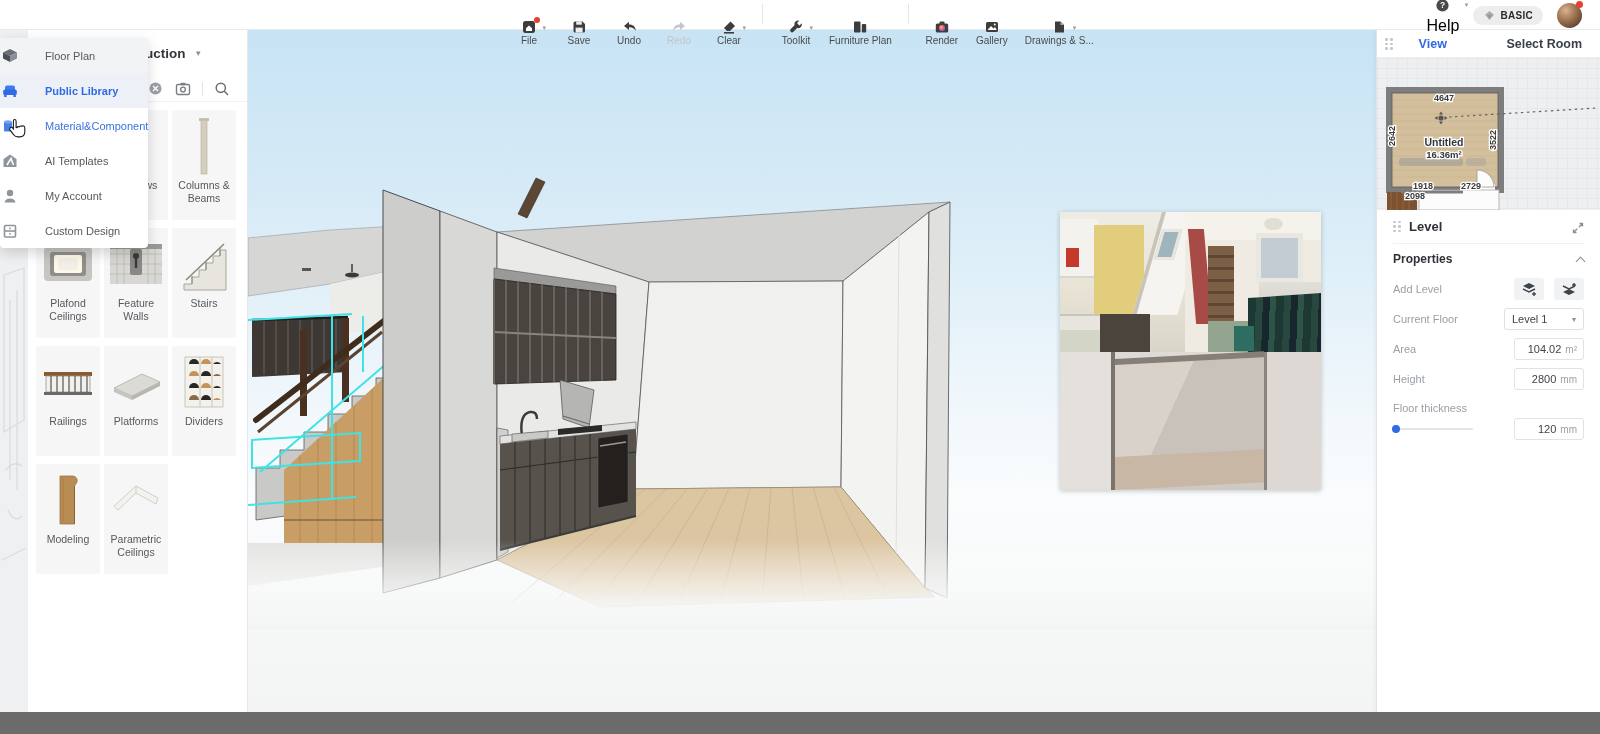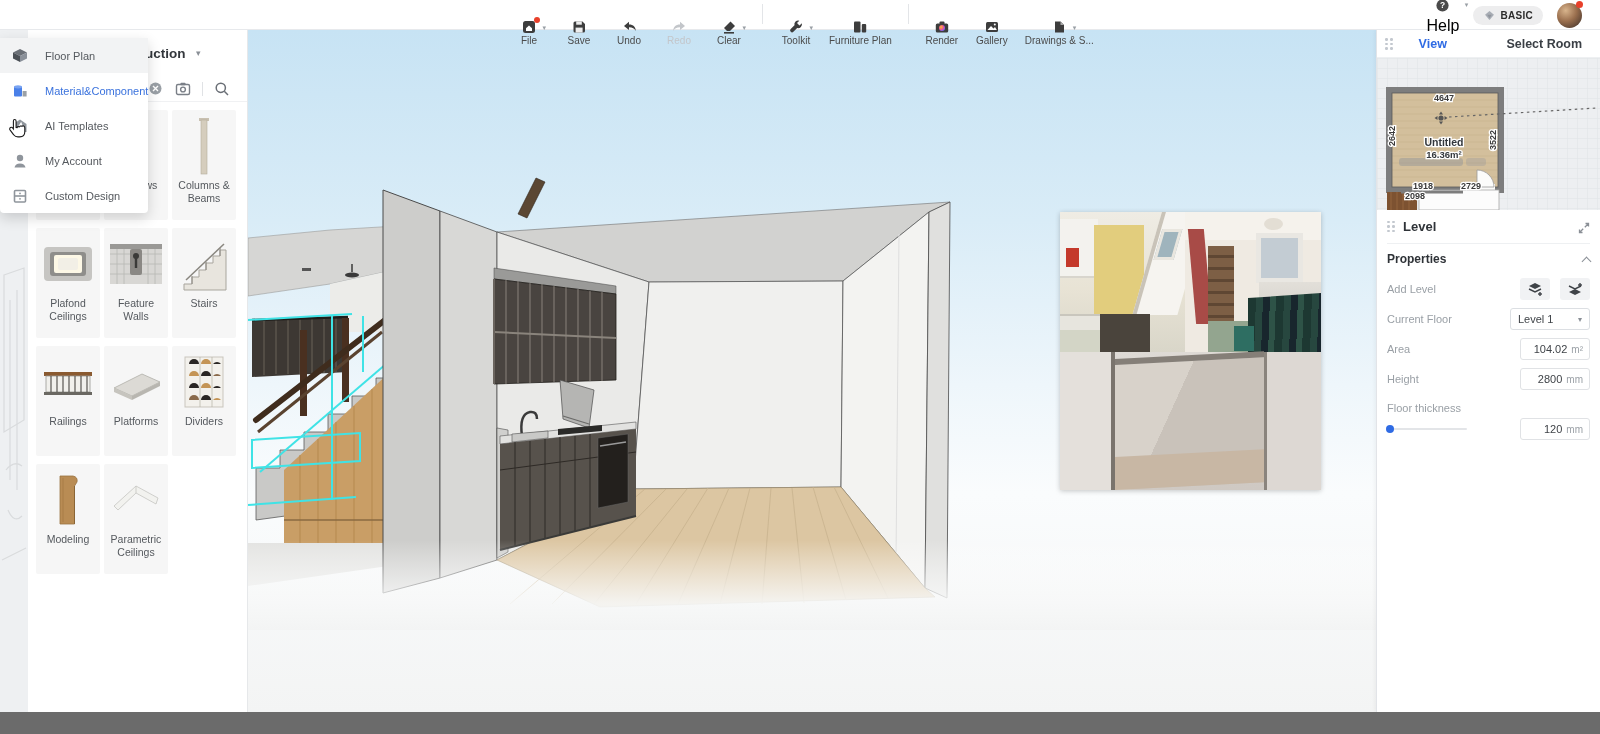--- a/index.html
+++ b/index.html
@@ -69,39 +69,39 @@
   .lp-tools{height:26px;display:flex;align-items:center;justify-content:flex-end;gap:10px;padding-right:16px;border-bottom:1px solid #f0f1f3;}
   .lp-tool{width:18px;height:18px;display:flex;align-items:center;justify-content:center;cursor:pointer;}
   .lp-tool-sep{width:1px;height:14px;background:#e0e2e5;}
   .lp-grid{display:grid;grid-template-columns:64px 64px 64px;gap:8px 4px;padding:8px 8px 0 8px;}
   .lp-cell{width:64px;height:110px;background:#f6f6f6;border-radius:2px;display:flex;flex-direction:column;align-items:center;padding-top:5px;cursor:pointer;}
   .lp-thumb{width:56px;height:62px;display:flex;align-items:center;justify-content:center;}
   .lp-label{font-size:10.5px;color:#55595e;text-align:center;line-height:13px;padding:2px 1px 0 1px;}
 
   
   .nav-menu{position:absolute;left:0;top:38px;width:148px;z-index:20;background:#fff;border-radius:0 0 4px 4px;box-shadow:0 5px 14px rgba(0,0,0,.16);}
-  .nav-item{height:35px;display:flex;align-items:center;gap:16px;padding-left:10px;cursor:pointer;}
+  .nav-item{height:35px;display:flex;align-items:center;gap:26px;padding-left:0;cursor:pointer;}
   .nav-item .nav-lbl{font-size:11px;color:#55595e;white-space:nowrap;}
   .nav-item.first{background:#f2f3f4;}
   .nav-item.active{background:#edf1f7;}
   .nav-item.active .nav-lbl{color:var(--accent);font-weight:bold;}
   .nav-item.hovered .nav-lbl{color:#3a72dd;}
   .nav-ic{width:19px;height:19px;display:flex;align-items:center;justify-content:center;flex:0 0 19px;}
   .cursor-hand{position:absolute;left:6px;top:118px;z-index:30;pointer-events:none;}
 
   
   .right-panel{position:absolute;right:0;top:30px;width:224px;height:682px;background:#fff;z-index:10;border-left:1px solid var(--panel-border);box-shadow:-1px 0 4px rgba(0,0,0,.05);}
   .rp-tabs{height:28px;display:flex;align-items:center;position:relative;border-bottom:1px solid #eef0f2;}
   .rp-drag{position:absolute;left:8px;top:8px;width:10px;height:12px;display:grid;grid-template-columns:3px 3px;gap:2px;cursor:grab;}
   .rp-drag i{width:2.5px;height:2.5px;background:#c3c8cf;border-radius:50%;}
   .rp-tab{flex:1;text-align:center;font-size:12.5px;cursor:pointer;}
   .rp-tab.active{color:var(--accent);font-weight:bold;}
   .rp-tab.idle{color:#3a3f45;font-weight:bold;}
   .rp-plan{height:152px;position:relative;background:#edeff1;}
-  .level{padding:0 10px;}
+  .level{padding:0 16px;}
   .lvl-head{height:34px;display:flex;align-items:center;gap:7px;border-bottom:1px solid #eef0f2;position:relative;}
   .lvl-drag{width:9px;height:12px;display:grid;grid-template-columns:3px 3px;gap:2px;}
   .lvl-drag i{width:2.5px;height:2.5px;background:#c3c8cf;border-radius:50%;}
   .lvl-title{font-size:13px;font-weight:bold;color:#2f3338;}
   .lvl-expand{position:absolute;right:0;top:10px;cursor:pointer;}
   .lvl-section{height:30px;display:flex;align-items:center;justify-content:space-between;}
   .lvl-section span{font-size:12px;font-weight:bold;color:#2f3338;}
   .chev{width:7px;height:7px;border-left:1.6px solid #8a8f96;border-top:1.6px solid #8a8f96;transform:rotate(45deg);margin-top:4px;cursor:pointer;}
   .lvl-row{min-height:30px;display:flex;align-items:center;justify-content:space-between;}
   .lvl-lbl{font-size:11px;color:#9aa0a6;}
@@ -467,20 +467,31 @@
   <div class="nav-item first">
     <span class="nav-ic">
       <svg width="18" height="18" viewBox="0 0 18 18">
           <path d="M9 2 L16 5.5 L9 9 L2 5.5 Z" fill="#6a6f76"></path>
           <path d="M2 5.5 L9 9 v6 L2 11.5 Z" fill="#4a4f55"></path>
           <path d="M16 5.5 L9 9 v6 l7 -3.5 Z" fill="#8a9099"></path>
         </svg>
     </span>
     <span class="nav-lbl">Floor Plan</span>
   </div>
+  <div class="nav-item active">
+    <span class="nav-ic">
+      <svg width="18" height="18" viewBox="0 0 18 18">
+          <path d="M4 8 V5.5 a2 2 0 0 1 2-2 h6 a2 2 0 0 1 2 2 V8" fill="#3a7bf0"></path>
+          <rect x="2.2" y="7.5" width="13.6" height="5.5" rx="1.6" fill="#2f6be4"></rect>
+          <rect x="3.2" y="13" width="2.4" height="2" fill="#2f6be4"></rect>
+          <rect x="12.4" y="13" width="2.4" height="2" fill="#2f6be4"></rect>
+        </svg>
+    </span>
+    <span class="nav-lbl">Public Library</span>
+  </div>
   <div class="nav-item hovered">
     <span class="nav-ic">
       <svg width="18" height="18" viewBox="0 0 18 18">
           <rect x="3" y="4.5" width="8" height="10" rx="1" fill="#4a80e8"></rect>
           <ellipse cx="7" cy="4.8" rx="4" ry="1.6" fill="#7aa4f2"></ellipse>
           <rect x="11.6" y="9" width="4" height="5.5" fill="#9aa0a6"></rect>
         </svg>
     </span>
     <span class="nav-lbl">Material&amp;Component</span>
   </div>

